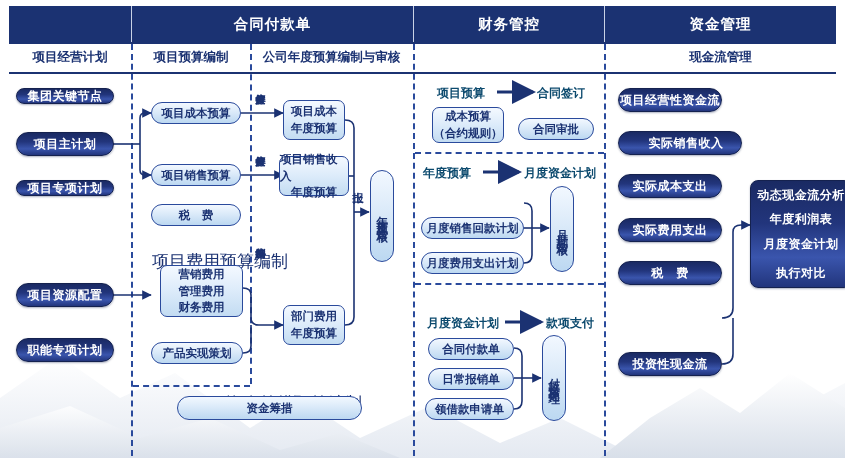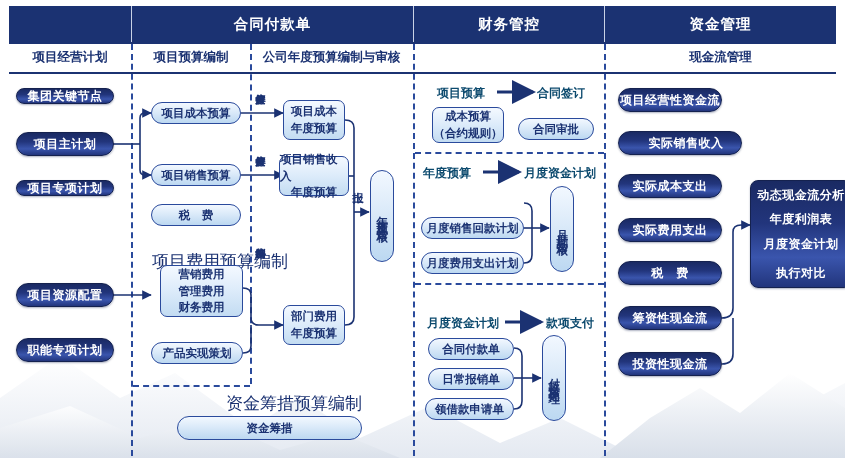--- a/index.html
+++ b/index.html
@@ -229,26 +229,25 @@
   <div class="node lite" style="left:428px;top:338px;width:86px;height:22px;">合同付款单</div>
   <div class="node lite" style="left:425px;top:398px;width:89px;height:22px;">领借款申请单</div>
   <div class="node lite" style="left:428px;top:368px;width:86px;height:22px;">日常报销单</div>
   <div class="node lite vert" style="left:542px;top:335px;width:24px;height:86px;">付款审核处理</div>
 
   <div class="node dark" style="left:618px;top:88px;width:104px;height:24px;">项目经营性资金流</div>
   <div class="node dark" style="left:618px;top:131px;width:124px;height:24px;padding-left:12px;">实际销售收入</div>
   <div class="node dark" style="left:618px;top:174px;width:104px;height:24px;">实际成本支出</div>
   <div class="node dark" style="left:618px;top:218px;width:104px;height:24px;">实际费用支出</div>
   <div class="node dark" style="left:618px;top:261px;width:104px;height:24px;">税　费</div>
-  <div class="node dark" style="left:618px;top:306px;width:104px;height:24px;">筹资性现金流</div>
   <div class="node dark" style="left:618px;top:352px;width:104px;height:24px;">投资性现金流</div>
 
   <div class="node dark big" style="left:750px;top:180px;width:102px;height:108px;flex-direction:column;justify-content:center;line-height:1.35;">
     <span style="display:block;margin-bottom:8px;">动态现金流分析</span>
     <span style="display:block;margin-bottom:8px;">年度利润表</span>
     <span style="display:block;">月度资金计划</span>
     <span style="display:block;margin-top:13px;">执行对比</span>
   </div>
 
   <div class="caption" style="left:226px;top:392px;">资金筹措预算编制</div>
-  <div class="node lite" style="left:177px;top:416px;width:185px;height:24px;">资金筹措</div>
+  <div class="node lite" style="left:177px;top:396px;width:185px;height:24px;">资金筹措</div>
 
 </div>
 
 </body></html>

